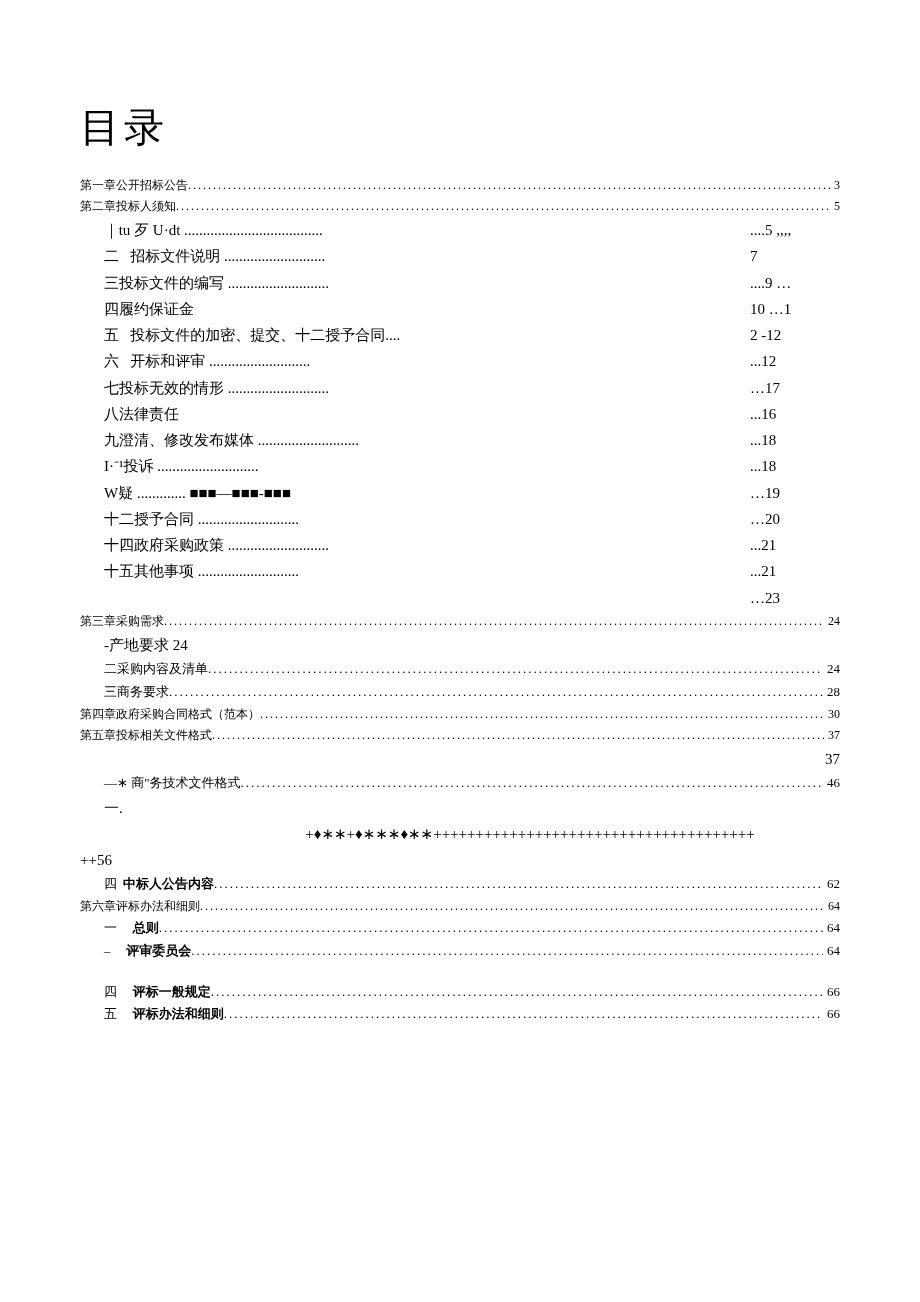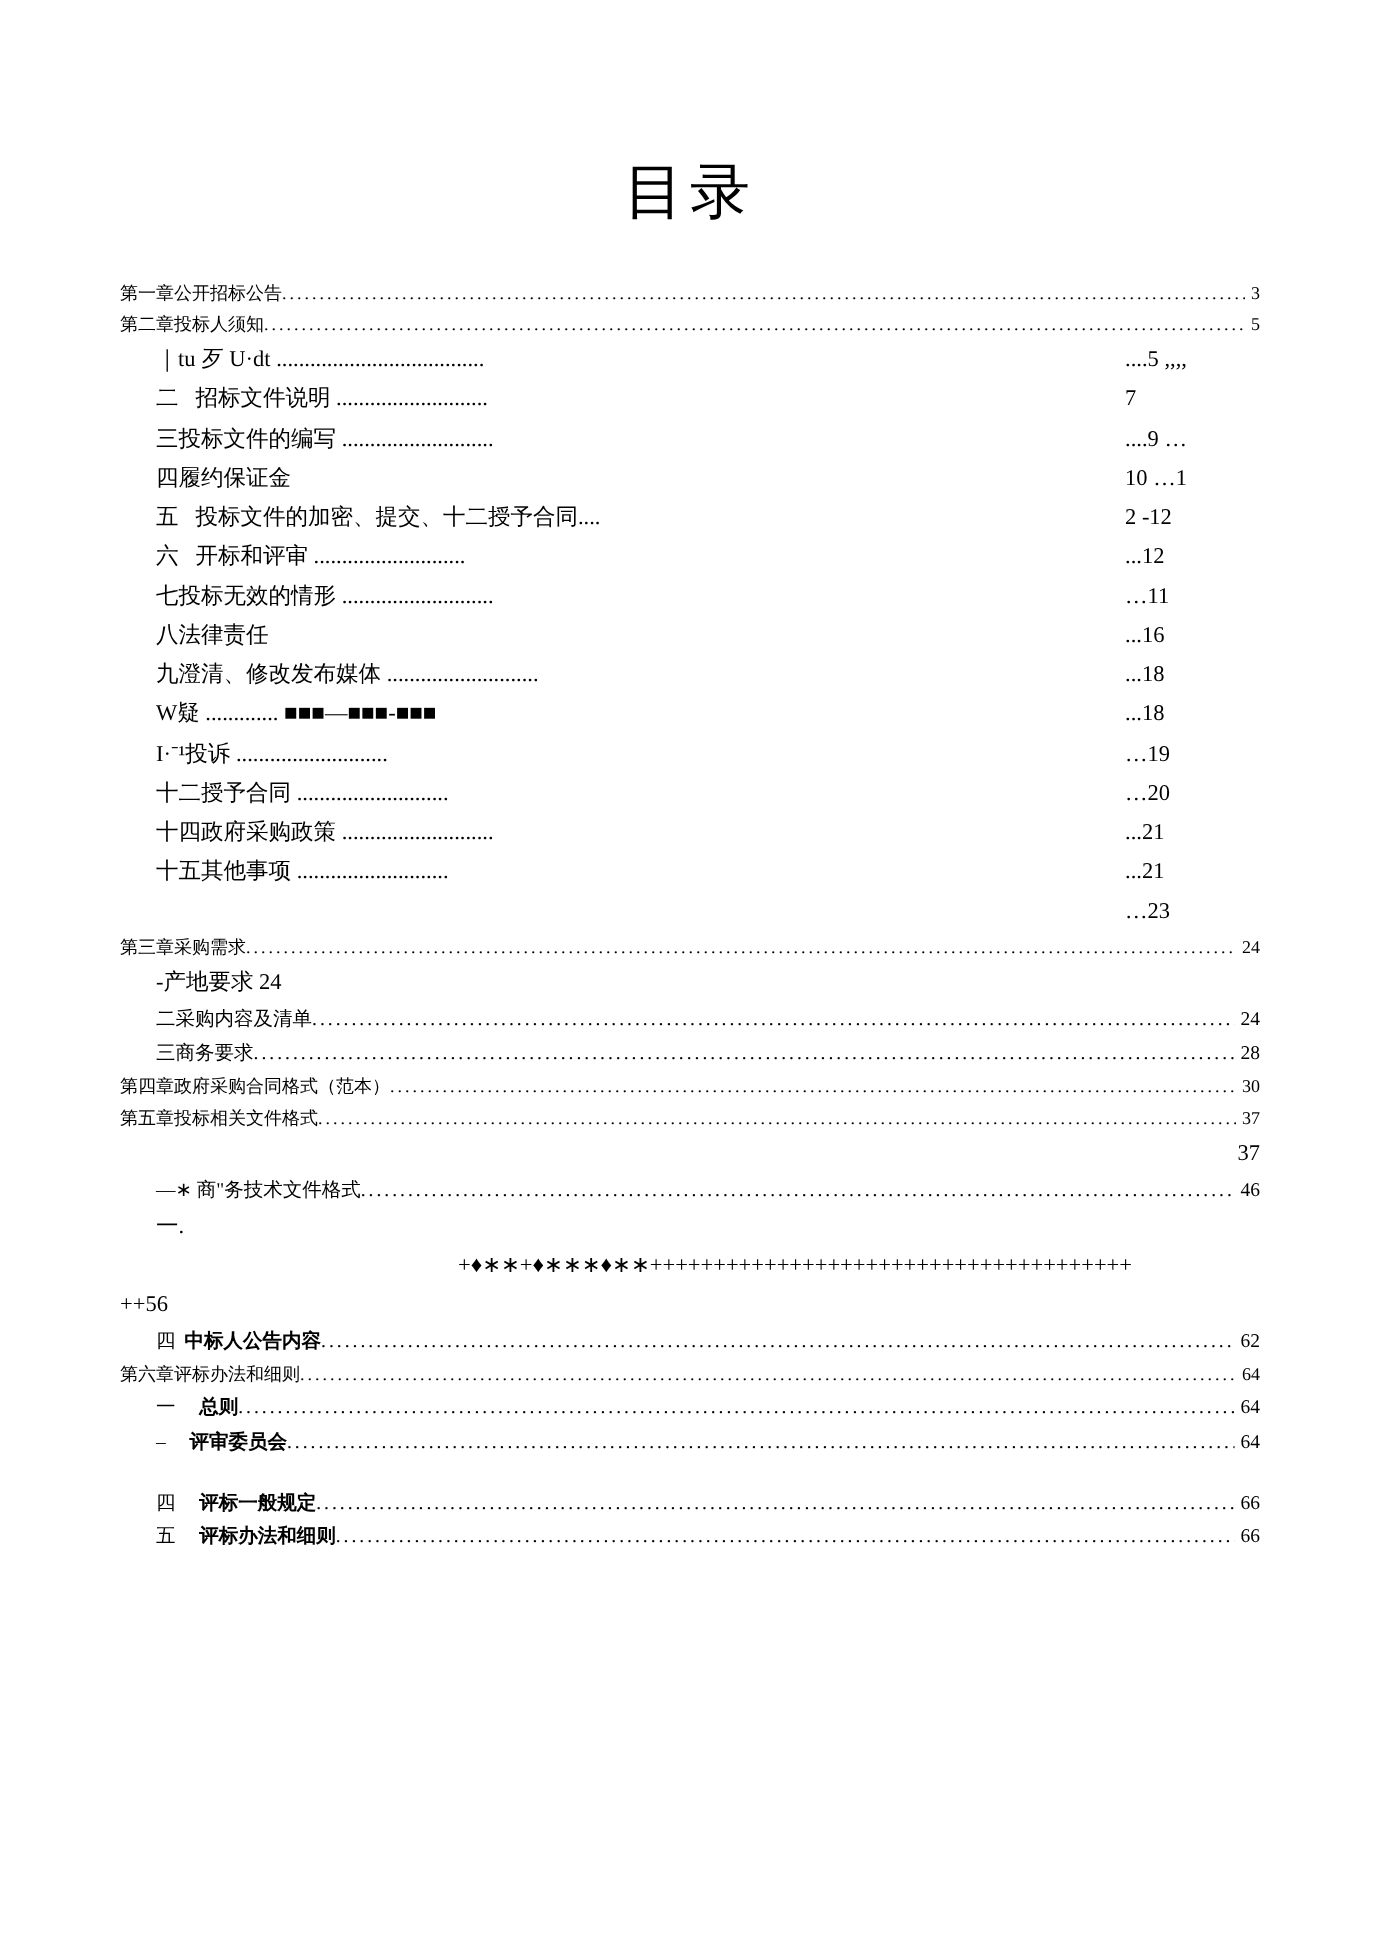--- a/index.html
+++ b/index.html
@@ -9,24 +9,24 @@
     }
     body {
       font-family: "SimSun", "宋体", serif;
       background: #ffffff;
       width: 920px;
       height: 1302px;
       padding: 100px 80px 60px 80px;
       color: #000;
     }
     .page-title {
-      text-align: center;
+      text-align: left;
       font-size: 40px;
       font-weight: normal;
-      margin-bottom: 30px;
+      margin-bottom: 20px;
       letter-spacing: 4px;
     }
     .toc-line {
       display: flex;
       align-items: baseline;
       font-size: 16px;
       line-height: 1.75;
       white-space: nowrap;
     }
     .toc-line.chapter {
@@ -115,35 +115,35 @@
     </div>
     <div id="c2-left-container">
         <div class="plain-line"><span>二</span>&nbsp;&nbsp;&nbsp;<span>招标文件说明</span> <span>...........................</span></div>
         <div class="plain-line"><span>三投标文件的编写</span> <span>...........................</span></div>
         <div class="plain-line"><span>四履约保证金</span></div>
         <div class="plain-line"><span>五</span>&nbsp;&nbsp;&nbsp;<span>投标文件的加密、提交、十二授予合同....</span></div>
         <div class="plain-line"><span>六</span>&nbsp;&nbsp;&nbsp;<span>开标和评审</span> <span>...........................</span></div>
         <div class="plain-line"><span>七投标无效的情形</span> <span>...........................</span></div>
         <div class="plain-line"><span>八法律责任</span></div>
         <div class="plain-line"><span>九澄清、修改发布媒体</span> <span>...........................</span></div>
+        <div class="plain-line"><span>I·⁻¹投诉</span> <span>...........................</span></div>
         <div class="plain-line"><span>          W疑 ............. ■■■—■■■-■■■</span></div>
-        <div class="plain-line"><span>I·⁻¹投诉</span> <span>...........................</span></div>
         <div class="plain-line"><span>十二授予合同</span> <span>...........................</span></div>
         <div class="plain-line"><span>十四政府采购政策</span> <span>...........................</span></div>
         <div class="plain-line"><span>十五其他事项</span> <span>...........................</span></div>
       </div>
   </div>
   <div class="right" id="c2-right-container">
       <span class="right-line">....5 ,,,,</span>
       <span class="right-line">7</span>
       <span class="right-line">....9 …</span>
       <span class="right-line">10 …1</span>
       <span class="right-line">2   -12</span>
       <span class="right-line">...12</span>
-      <span class="right-line">…11</span>
+      <span class="right-line">…17</span>
       <span class="right-line">...16</span>
       <span class="right-line">...18</span>
       <span class="right-line">...18</span>
       <span class="right-line">…19</span>
       <span class="right-line">…20</span>
       <span class="right-line">...21</span>
       <span class="right-line">...21</span>
       <span class="right-line">…23</span>
     </div>
 </div>

